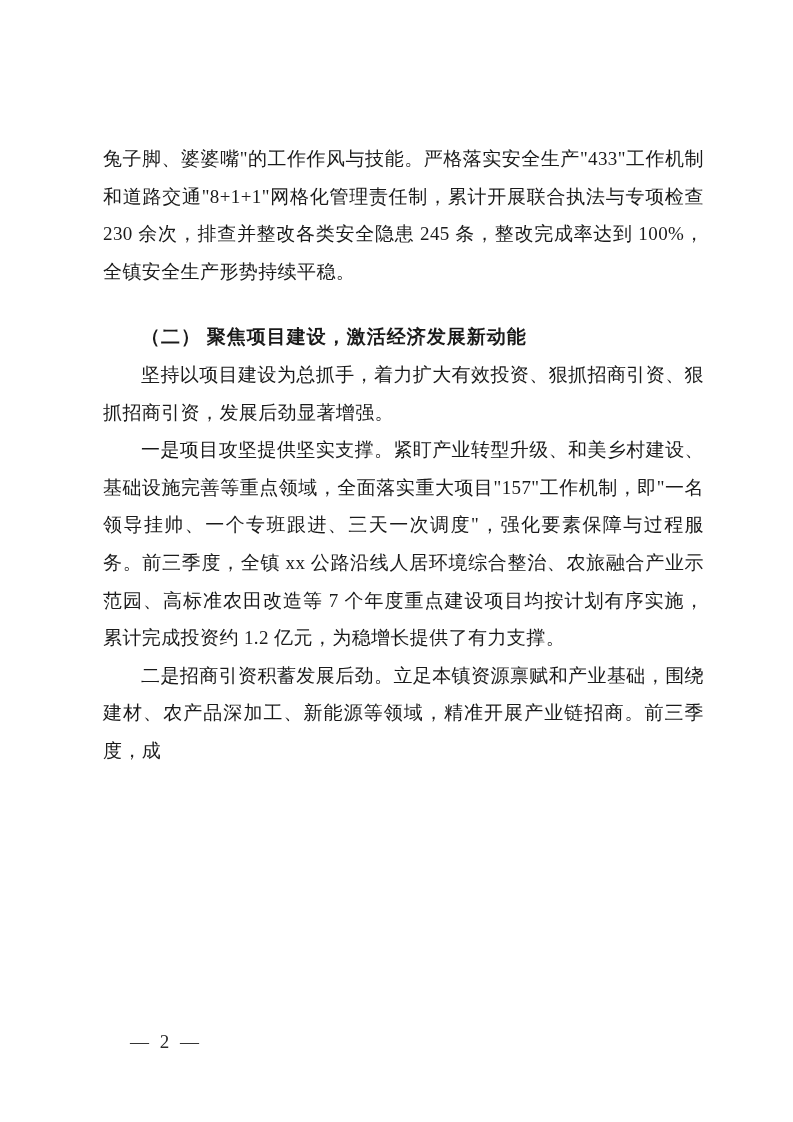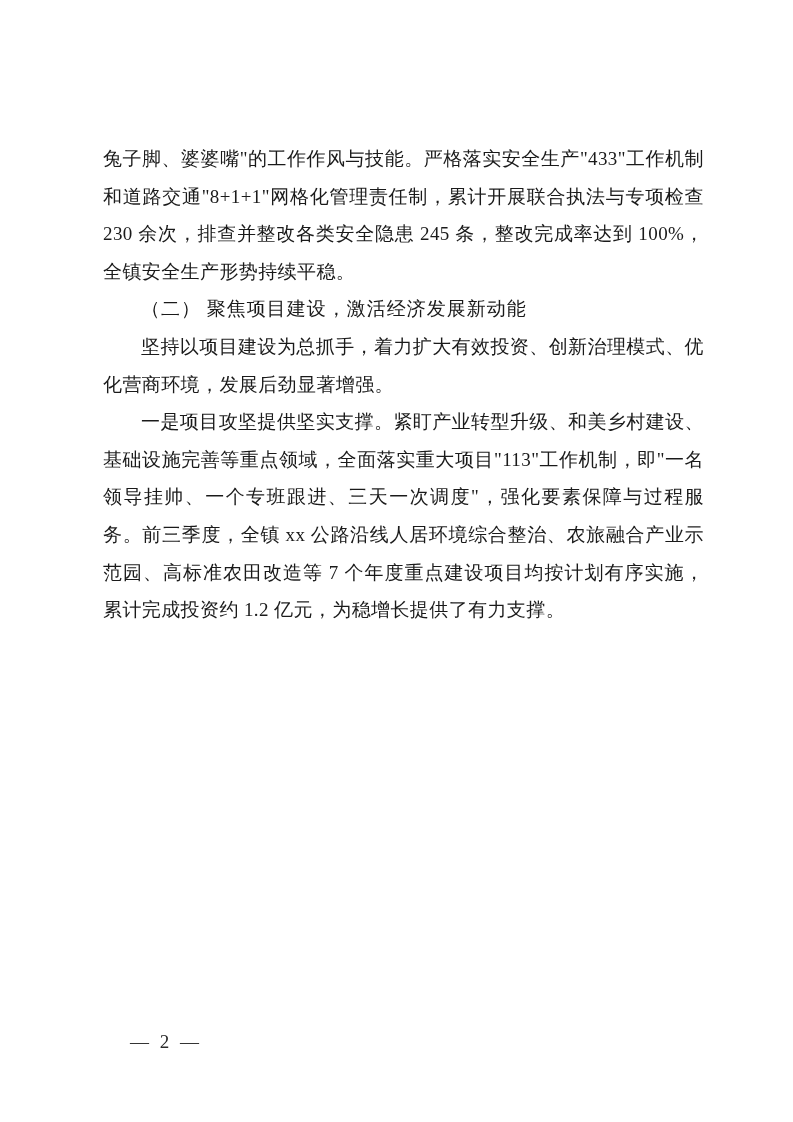--- a/index.html
+++ b/index.html
@@ -30,38 +30,40 @@
     text-align: justify;
     text-justify: inter-character;
     letter-spacing: 0.4px;
     word-break: break-all;
     color: #1a1a1a;
   }
   .para.indent {
     text-indent: 2em;
   }
   .para.heading {
-    font-weight: normal;
+    font-weight: bold;
     text-indent: 2em;
     letter-spacing: 1px;
+    margin-top: 28px;
   }
   .footer {
     position: absolute;
     left: 130px;
     top: 1028px;
     font-size: 19px;
     line-height: 28px;
     color: #2a2a2a;
     letter-spacing: 3px;
   }
 </style>
 </head>
 <body>
 
 <div class="page">
   <div class="content">
     <p class="para">兔子脚、婆婆嘴"的工作作风与技能。严格落实安全生产"433"工作机制和道路交通"8+1+1"网格化管理责任制，累计开展联合执法与专项检查 230 余次，排查并整改各类安全隐患 245 条，整改完成率达到 100%，全镇安全生产形势持续平稳。</p>
     <p class="para heading">（二） 聚焦项目建设，激活经济发展新动能</p>
-    <p class="para indent">坚持以项目建设为总抓手，着力扩大有效投资、创新治理模式、优化营商环境，发展后劲显著增强。</p>
-    <p class="para indent">一是项目攻坚提供坚实支撑。紧盯产业转型升级、和美乡村建设、基础设施完善等重点领域，全面落实重大项目"113"工作机制，即"一名领导挂帅、一个专班跟进、三天一次调度"，强化要素保障与过程服务。前三季度，全镇 xx 公路沿线人居环境综合整治、农旅融合产业示范园、高标准农田改造等 7 个年度重点建设项目均按计划有序实施，累计完成投资约 1.2 亿元，为稳增长提供了有力支撑。</p>
+    <p class="para indent">坚持以项目建设为总抓手，着力扩大有效投资、狠抓招商引资、狠抓招商引资，发展后劲显著增强。</p>
+    <p class="para indent">一是项目攻坚提供坚实支撑。紧盯产业转型升级、和美乡村建设、基础设施完善等重点领域，全面落实重大项目"157"工作机制，即"一名领导挂帅、一个专班跟进、三天一次调度"，强化要素保障与过程服务。前三季度，全镇 xx 公路沿线人居环境综合整治、农旅融合产业示范园、高标准农田改造等 7 个年度重点建设项目均按计划有序实施，累计完成投资约 1.2 亿元，为稳增长提供了有力支撑。</p>
+    <p class="para indent">二是招商引资积蓄发展后劲。立足本镇资源禀赋和产业基础，围绕建材、农产品深加工、新能源等领域，精准开展产业链招商。前三季度，成</p>
   </div>
   <div class="footer">— 2 —</div>
 </div>
 
 </body></html>

